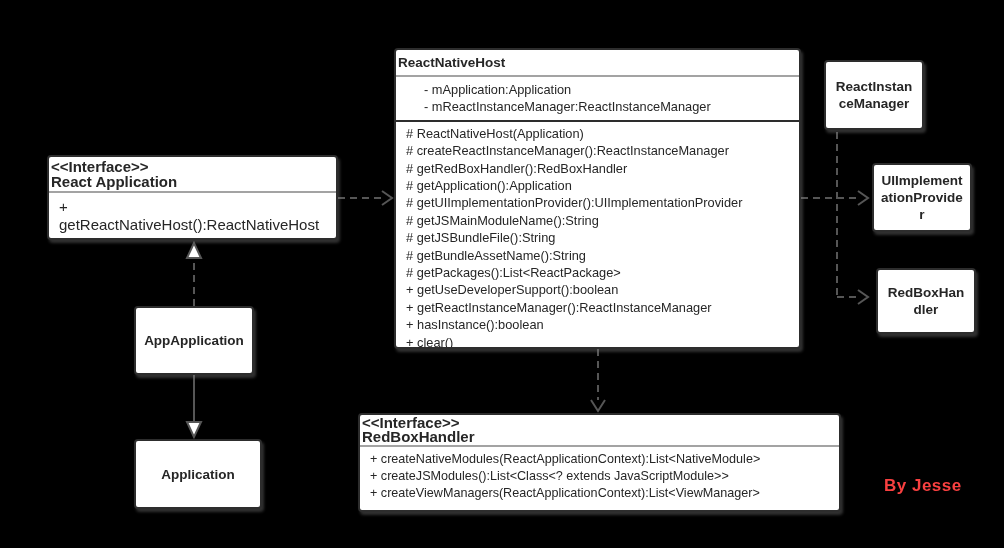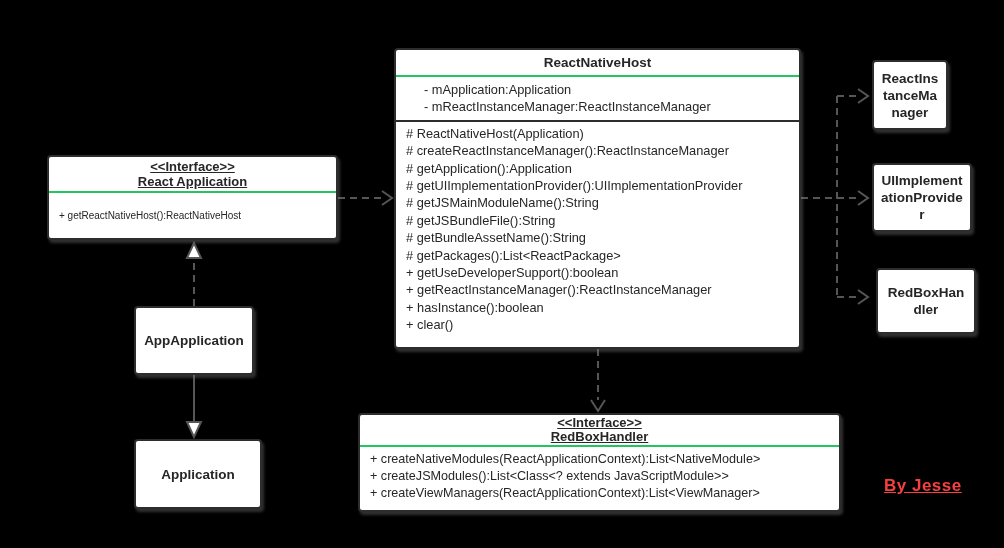--- a/index.html
+++ b/index.html
@@ -27,52 +27,50 @@
     background: #ffffff;
     border: 2px solid #2d2d2d;
     border-radius: 4px;
     box-shadow: 2px 3px 3px rgba(130,130,130,0.38);
     color: #262626;
     display: flex;
     flex-direction: column;
     overflow: hidden;
   }
   .hd {
-    border-bottom: 2px solid #22c55e;
+    border-bottom: 2px solid #a3a3a3;
     font-weight: bold;
-    text-align: center;
     font-size: 13.5px;
     line-height: 19px;
     padding: 3px 2px;
     flex: 0 0 auto;
   }
   .hd.two {
-    font-size: 13px;
+    font-size: 15px;
     line-height: 15px;
     padding: 2px 2px;
-    text-decoration: underline;
   }
   .members {
     font-size: 12.8px;
     line-height: 17.4px;
     padding: 3px 10px;
   }
   .members.attrs {
     border-bottom: 2px solid #2d2d2d;
     padding: 4px 28px;
   }
   .members.grow {
     flex: 1;
   }
   .members.vcenter {
     flex: 1;
     display: flex;
     flex-direction: column;
     justify-content: center;
-    font-size: 10px;
+    font-size: 15px;
   }
   .label-box {
     align-items: center;
     justify-content: center;
     text-align: center;
     font-weight: bold;
     font-size: 13.5px;
     line-height: 17px;
     word-break: break-all;
     padding: 0 7px;
@@ -89,21 +87,21 @@
     font-size: 17px;
     font-weight: bold;
     color: #f94040;
     letter-spacing: 0.5px;
   }
   
   #box-react-application        { left: 47px;  top: 155px; width: 291px; height: 85px;  }
   #box-react-native-host        { left: 394px; top: 48px;  width: 407px; height: 301px; }
   #box-app-application          { left: 134px; top: 306px; width: 120px; height: 69px;  }
   #box-application              { left: 134px; top: 439px; width: 128px; height: 70px;  }
-  #box-react-instance-manager   { left: 872px; top: 60px;  width: 76px; height: 70px;  }
+  #box-react-instance-manager   { left: 824px; top: 60px;  width: 100px; height: 70px;  }
   #box-ui-implementation-provider { left: 872px; top: 163px; width: 100px; height: 69px; }
   #box-red-box-handler          { left: 876px; top: 268px; width: 100px; height: 66px;  }
   #box-react-package            { left: 358px; top: 413px; width: 483px; height: 99px;  }
   #box-react-package .hd.two    { line-height: 14px; padding: 1px 2px; }
   #box-react-package .members   { font-size: 12.6px; line-height: 17px; padding: 4px 10px; }
 </style>
 </head>
 <body>
 
 <div id="canvas">
@@ -161,20 +159,21 @@
 
   <div class="cls" id="box-react-native-host">
     <div class="hd">ReactNativeHost</div>
     <div class="members attrs">
         <div class="line">- mApplication:Application</div>
         <div class="line">- mReactInstanceManager:ReactInstanceManager</div>
       </div>
     <div class="members grow">
         <div class="line"># ReactNativeHost(Application)</div>
         <div class="line"># createReactInstanceManager():ReactInstanceManager</div>
+        <div class="line"># getRedBoxHandler():RedBoxHandler</div>
         <div class="line"># getApplication():Application</div>
         <div class="line"># getUIImplementationProvider():UIImplementationProvider</div>
         <div class="line"># getJSMainModuleName():String</div>
         <div class="line"># getJSBundleFile():String</div>
         <div class="line"># getBundleAssetName():String</div>
         <div class="line"># getPackages():List&lt;ReactPackage&gt;</div>
         <div class="line">+ getUseDeveloperSupport():boolean</div>
         <div class="line">+ getReactInstanceManager():ReactInstanceManager</div>
         <div class="line">+ hasInstance():boolean</div>
         <div class="line">+ clear()</div>
@@ -206,15 +205,15 @@
       <div>&lt;&lt;Interface&gt;&gt;</div>
       <div>RedBoxHandler</div>
     </div>
     <div class="members grow">
         <div class="line">+ createNativeModules(ReactApplicationContext):List&lt;NativeModule&gt;</div>
         <div class="line">+ createJSModules():List&lt;Class&lt;? extends JavaScriptModule&gt;&gt;</div>
         <div class="line">+ createViewManagers(ReactApplicationContext):List&lt;ViewManager&gt;</div>
       </div>
   </div>
 
-  <div class="credit" style="color: rgb(249, 64, 64); text-decoration: underline;">By Jesse</div>
+  <div class="credit" style="color: rgb(249, 64, 64);">By Jesse</div>
 
 </div>
 
 </body></html>

